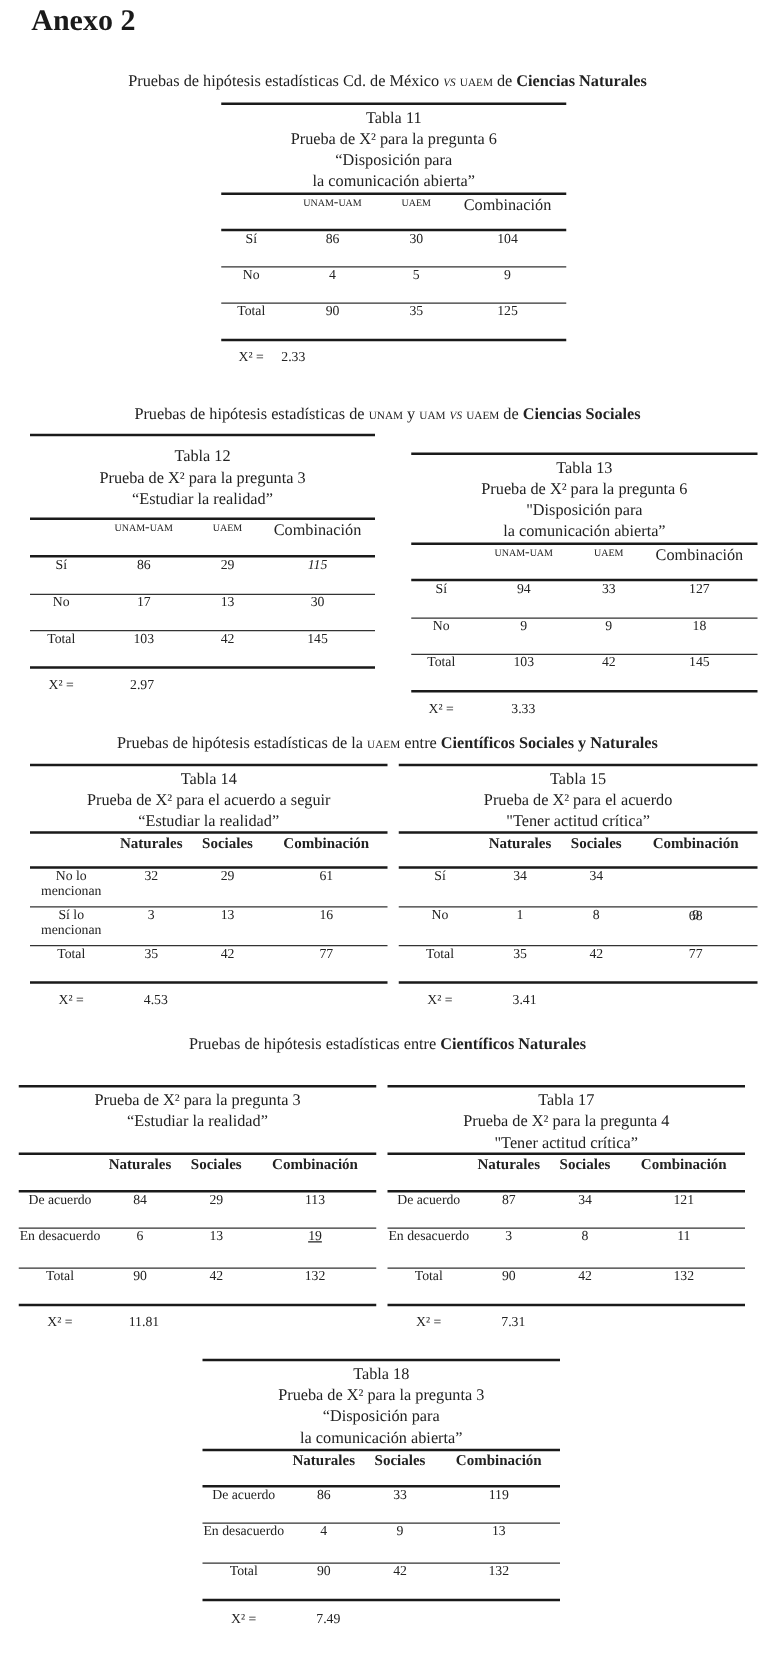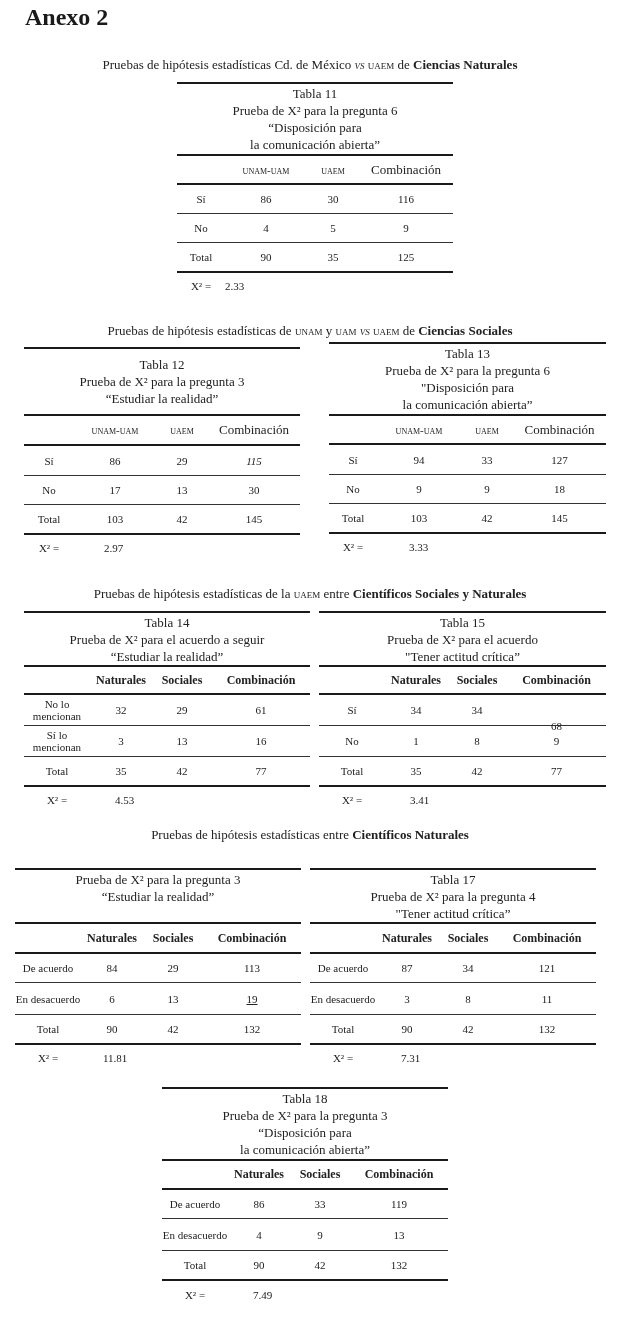--- a/index.html
+++ b/index.html
@@ -9,21 +9,21 @@
            font-weight:bold; font-size:24px; color:#1a1a1a; }
   .section { position:absolute; left:0; width:620px; text-align:center;
              font-family:"Liberation Serif",serif; font-size:13px; color:#222; line-height:15px; }
   .sc { font-variant:small-caps; text-transform:lowercase; font-size:13px; }
   .bold { font-weight:bold; }
   .it { font-style:italic; }
   .tbl { position:absolute; font-family:"Liberation Serif",serif; color:#222; }
   .cap { border-top:2.5px solid #1a1a1a; border-bottom:2.5px solid #1a1a1a;
          text-align:center; font-weight:normal; font-size:13px; line-height:17px; padding:1px 0 1px 0; }
   .cap div { white-space:nowrap; }
-  .hdr, .row, .tot { display:flex; align-items:center; }
+  .hdr, .row, .tot { display:flex; align-items:flex-start; }
   .hdr { border-bottom:2.5px solid #1a1a1a; }
   .row { border-bottom:1px solid #333; }
   .tot { border-bottom:2.5px solid #1a1a1a; }
   .cell { text-align:center; font-size:11px; line-height:12px; }
   .hcell { text-align:center; font-size:12px; }
   .hcell.small { font-variant:small-caps; text-transform:lowercase; font-size:11px; }
   .hcell.big { font-size:13px; }
   .hcell.bold { font-weight:bold; }
   .chi { display:flex; align-items:center; font-size:11px; }
 </style>
@@ -58,21 +58,21 @@
   <div class="hdr" style="height:27px;">
     <div class="hcell" style="width:48px;"></div>
     <div class="hcell small" style="width:82px;">UNAM-UAM</div>
     <div class="hcell small" style="width:52px;">UAEM</div>
     <div class="hcell big" style="width:94px;">Combinación</div>
   </div>
   <div class="row" style="height:28px;">
     <div class="cell" style="width:48px;">Sí</div>
     <div class="cell" style="width:82px;">86</div>
     <div class="cell" style="width:52px;">30</div>
-    <div class="cell" style="width:94px;">116</div>
+    <div class="cell" style="width:94px;">104</div>
   </div>
   <div class="row" style="height:28px;">
     <div class="cell" style="width:48px;">No</div>
     <div class="cell" style="width:82px;">4</div>
     <div class="cell" style="width:52px;">5</div>
     <div class="cell" style="width:94px;">9</div>
   </div>
   <div class="tot" style="height:28px;">
     <div class="cell" style="width:48px;">Total</div>
     <div class="cell" style="width:82px;">90</div>
@@ -114,21 +114,21 @@
     <div class="cell" style="width:82px;">103</div>
     <div class="cell" style="width:52px;">42</div>
     <div class="cell" style="width:92px;">145</div>
   </div>
   <div class="chi" style="height:26px;">
     <div class="cell" style="width:50px;">X² =</div>
     <div class="cell" style="width:82px; text-align:left; padding-left:30px; box-sizing:border-box;">2.97</div>
   </div>
 </div>
 
-<div class="tbl" style="left:329px; top:342px; width:277px;">
+<div class="tbl" style="left:329px; top:362px; width:277px;">
   <div class="cap" style="height:68px;">
     <div>Tabla 13</div>
     <div>Prueba de X² para la pregunta 6</div>
     <div>"Disposición para</div>
     <div>la comunicación abierta”</div>
   </div>
   <div class="hdr" style="height:27px;">
     <div class="hcell" style="width:48px;"></div>
     <div class="hcell small" style="width:84px;">UNAM-UAM</div>
     <div class="hcell small" style="width:52px;">UAEM</div>

